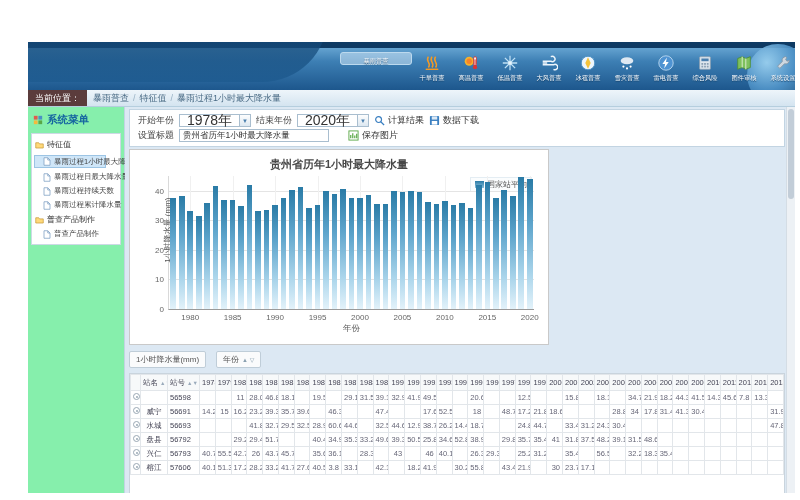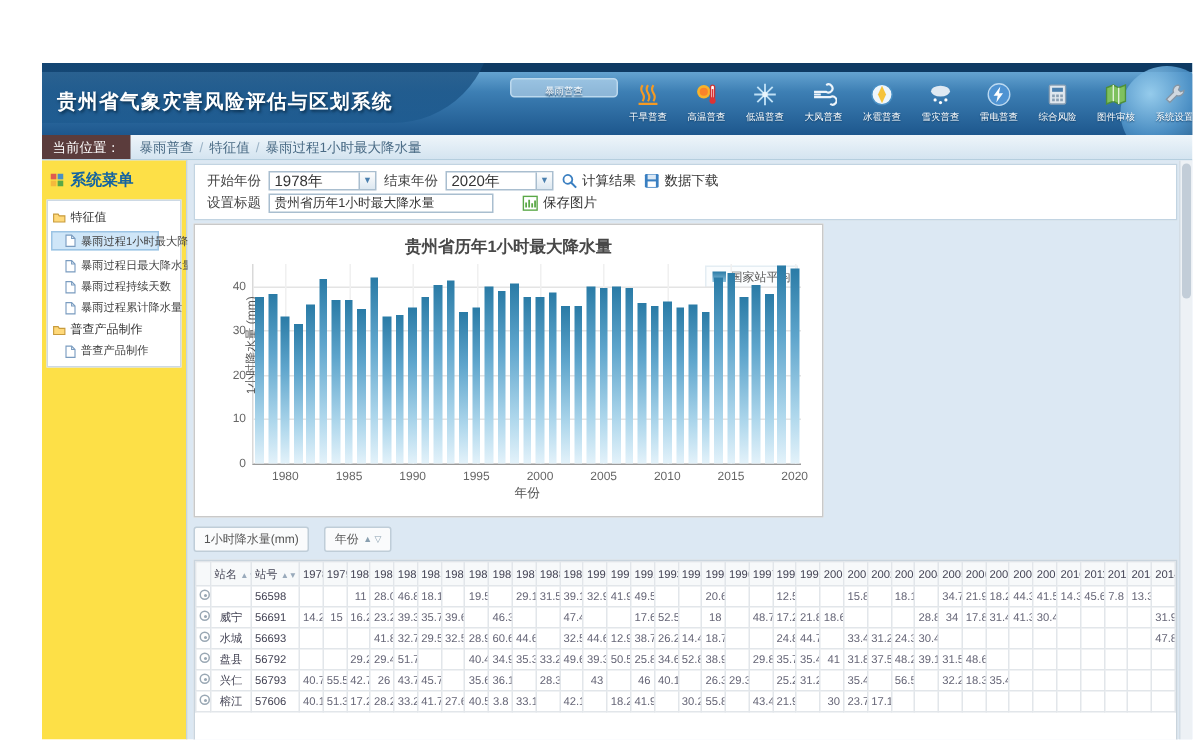--- a/index.html
+++ b/index.html
@@ -23,37 +23,37 @@
   .loc-tab { background:#5b3c3c; color:#fff; height:100%; display:flex; align-items:center; padding:0 7px; font-size:9px; }
   .crumbs { display:flex; align-items:center; margin-left:6px; color:#4a6necessarily; color:#4a6b85; }
   .crumb { color:#4a6b85; cursor:pointer; }
   .crumb-sep { color:#9ab2c5; margin:0 4px; }
   .user-area { margin-left:auto; display:flex; align-items:center; gap:5px; padding-right:4px; }
   .user-area .ulabel { color:#2b5a80; }
   .logout-btn { background:linear-gradient(180deg,#e8564a,#c22a20); color:#fff; font-size:8.5px; border:1px solid #9e1d15; border-radius:2px; padding:1px 6px; cursor:pointer; }
 
   
   .body { position:relative; display:flex; height:386px; }
-  .sidebar { width:97px; background:#fde047; border-right:1px solid #c2d4e2; }
+  .sidebar { width:97px; background:#86efac; border-right:1px solid #c2d4e2; }
   .side-title { display:flex; align-items:center; gap:4px; padding:6px 5px 4px; color:#1464a0; font-weight:bold; font-size:10.5px; }
   .tree-box { margin:2px 3px; border:1px solid #cdd9e5; background:#fff; padding:3px 2px; }
   .tree-group { display:flex; align-items:center; gap:3px; font-size:8px; color:#333; padding:2px 1px; cursor:pointer; white-space:nowrap; }
   .tree-item { display:flex; align-items:center; gap:3px; font-size:7.5px; color:#444; padding:2px 1px 2px 9px; cursor:pointer; white-space:nowrap; }
   .tree-item.sel { background:#cfe6f8; border:1px solid #9cc4e4; padding-left:8px; }
   .tree-item svg, .tree-group svg { flex:0 0 auto; }
 
   .content { flex:1; background:#dce8f3; padding:2px 10px 2px 4px; position:relative; }
   .vscroll { position:absolute; right:0; top:0; bottom:0; width:9px; background:#edf1f5; border-left:1px solid #d4dde5; }
   .vthumb { position:absolute; top:2px; left:1px; width:6px; height:90px; background:#c2cdd8; border-radius:3px; cursor:pointer; }
 
   
   .toolbar { background:#ffffff; border:1px solid #c2d4e2; padding:3px 8px; }
   .tb-row { display:flex; align-items:center; height:15px; gap:5px; font-size:9px; color:#444; }
   .sel { display:inline-flex; align-items:center; border:1px solid #a9becf; background:#fff; height:13px; width:72px; cursor:pointer; }
-  .sel .sel-text { flex:1; padding:0 3px; font-size:10px; color:#333; }
+  .sel .sel-text { flex:1; padding:0 3px; font-size:14px; color:#333;text-align:center; }
   .sel .sel-arrow { width:11px; height:100%; background:linear-gradient(180deg,#fdfdfd,#dde8f1); border-left:1px solid #a9becf; color:#4a7fae; font-size:6px; display:flex; align-items:center; justify-content:center; }
   .note { color:#e03a2f; font-size:8.5px; }
   .icon-btn { display:inline-flex; align-items:center; gap:3px; background:none; border:none; font-size:9px; color:#333; cursor:pointer; }
   .icon-btn svg { width:11px; height:11px; }
   .title-input { width:150px; height:13px; border:1px solid #a9becf; font-size:8.5px; color:#333; padding:0 3px; font-family:inherit; }
 
   
   .chart-card { margin-top:2px; width:420px; height:196px; background:#fff; border:1px solid #c9c9c9; position:relative; }
   .chart-title { text-align:center; font-size:11px; font-weight:bold; color:#484848; padding-top:7px; }
   .chart-plot { position:absolute; left:38px; right:14px; top:26px; bottom:34px; border-left:1px solid #d9d9d9; border-bottom:1px solid #9a9a9a; }
@@ -85,21 +85,20 @@
 </style>
 </head>
 <body>
 
 <div class="app">
 
   <div class="banner">
     <div class="banner-strip"></div>
     <div class="banner-swoosh"></div>
     <div class="globe"></div>
-    <div class="app-title">贵州省气象灾害风险评估与区划系统</div>
     <div class="nav" id="nav">
         <div class="nav-item sel">
           <svg viewBox="0 0 20 20">
             <ellipse cx="10" cy="7.5" rx="7" ry="4.2" fill="#e8eef5"></ellipse>
             <ellipse cx="6" cy="8.6" rx="4" ry="2.8" fill="#c7d5e2"></ellipse>
             <path d="M5.5 12.5l-1.6 4M9.5 12.5l-1.6 4M13.5 12.5l-1.6 4" stroke="#bcd7ee" stroke-width="1.4" fill="none"></path>
           </svg>
           <span class="lbl">暴雨普查</span>
         </div>
         <div class="nav-item">

